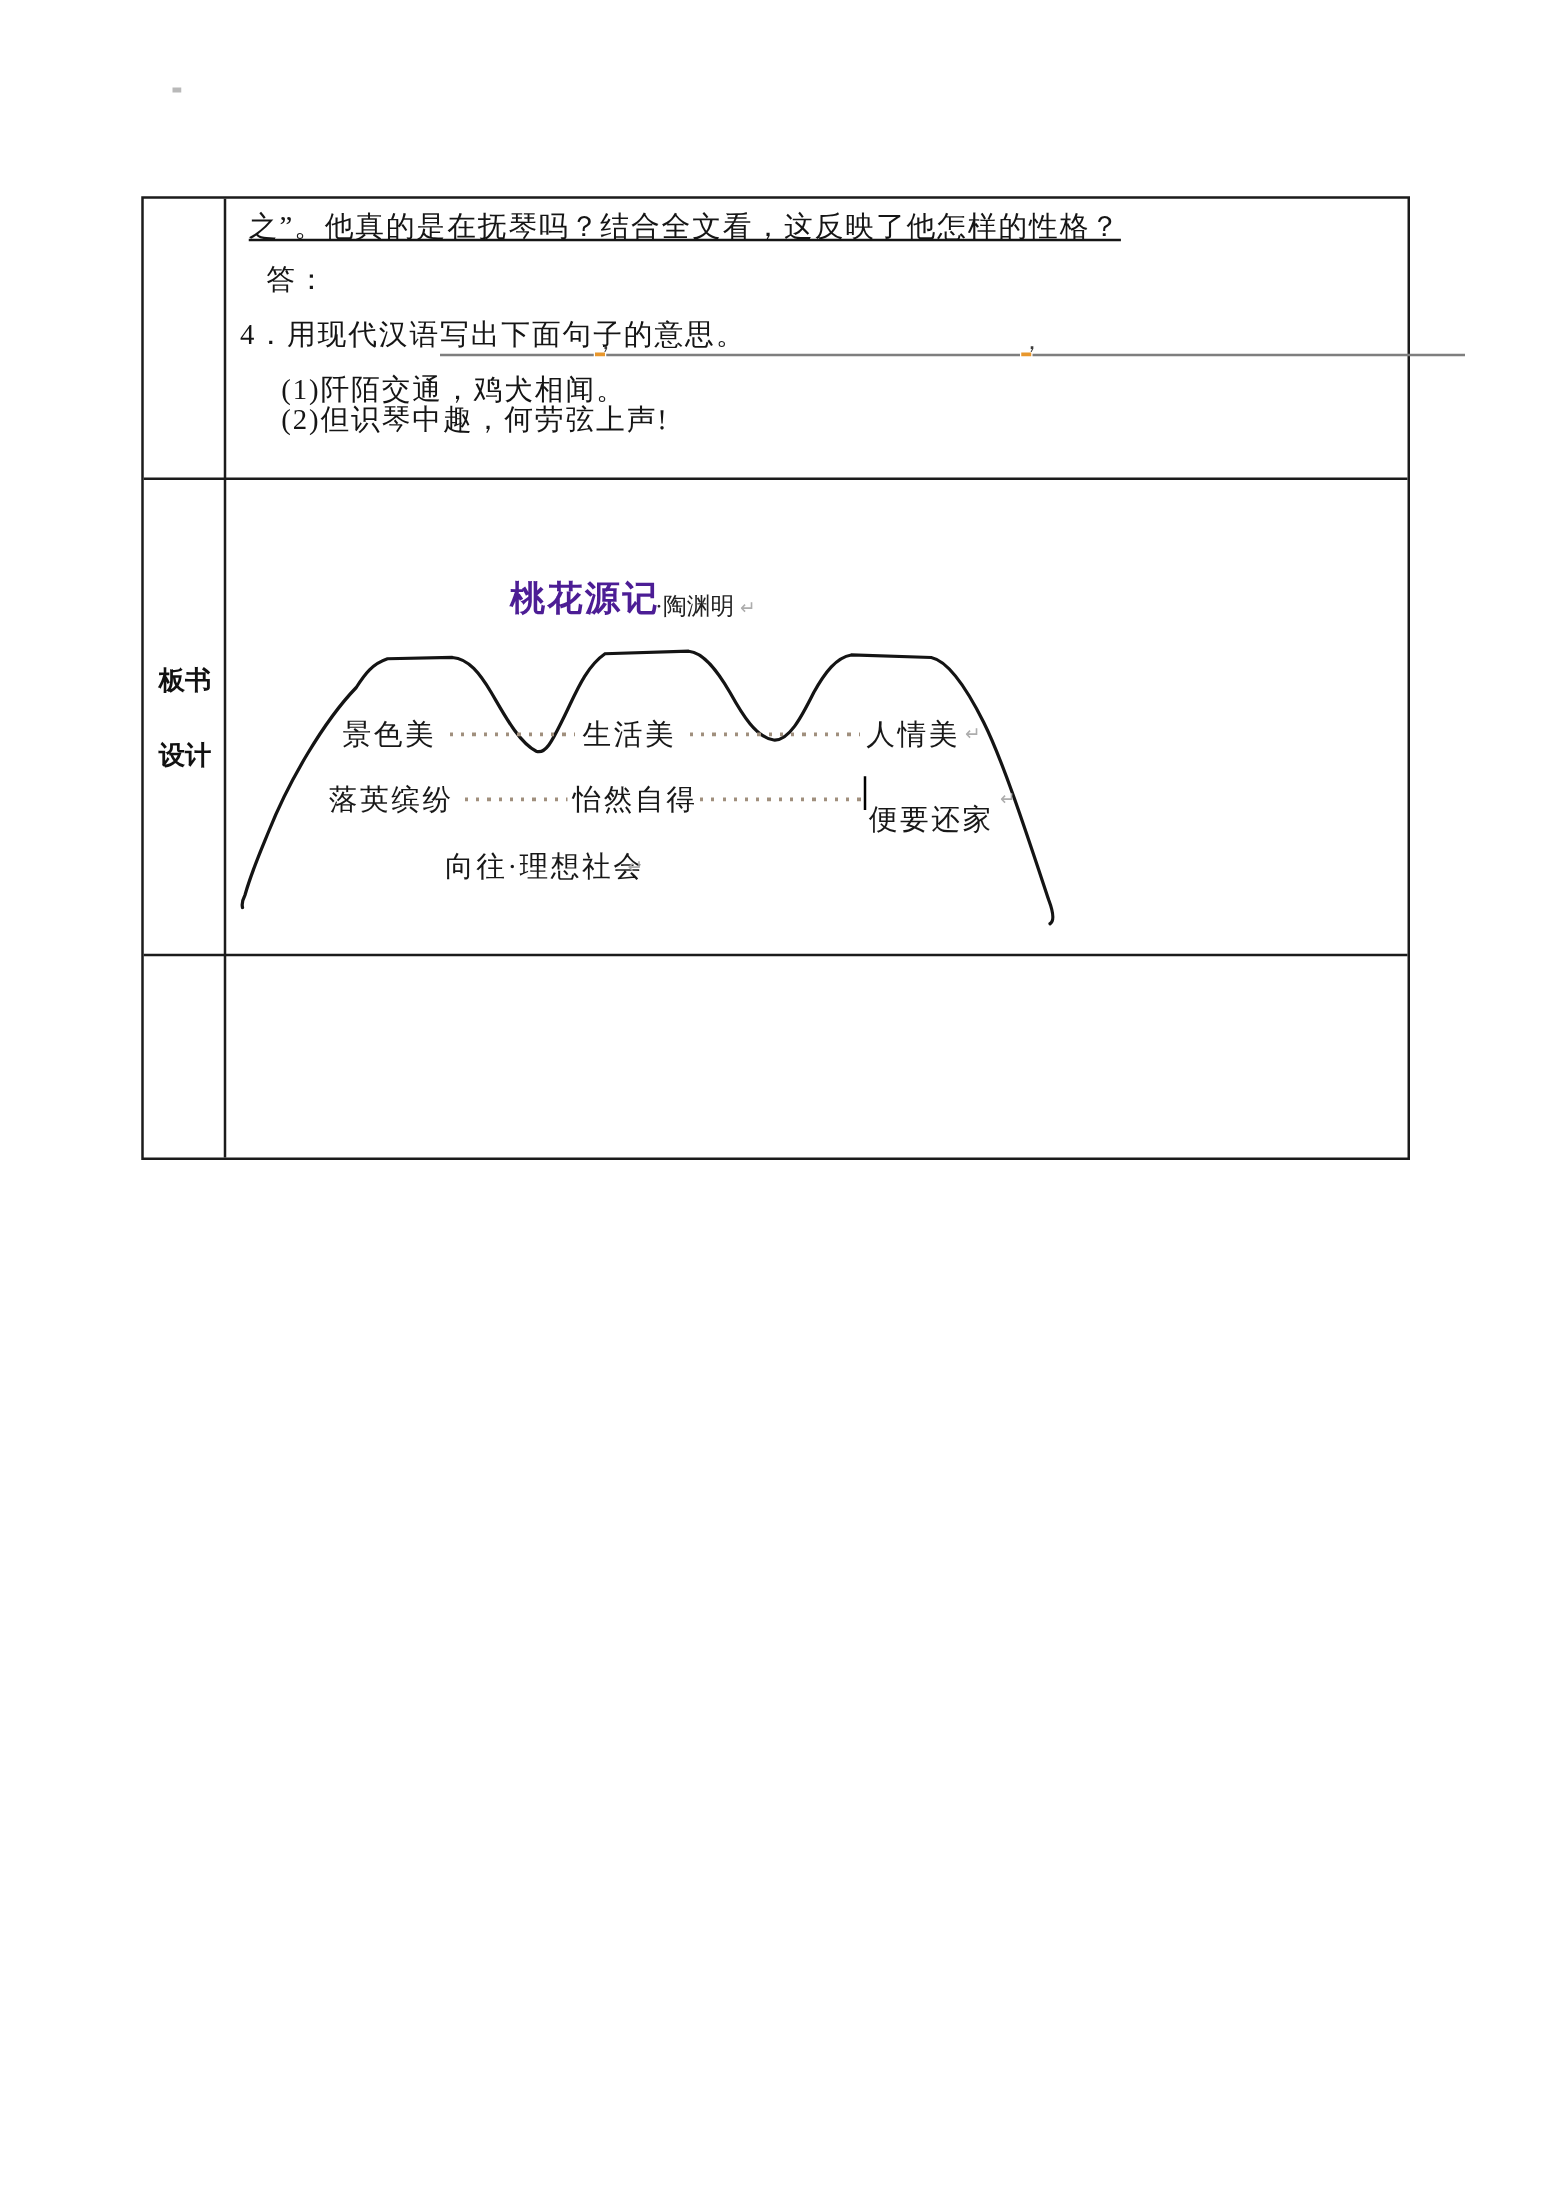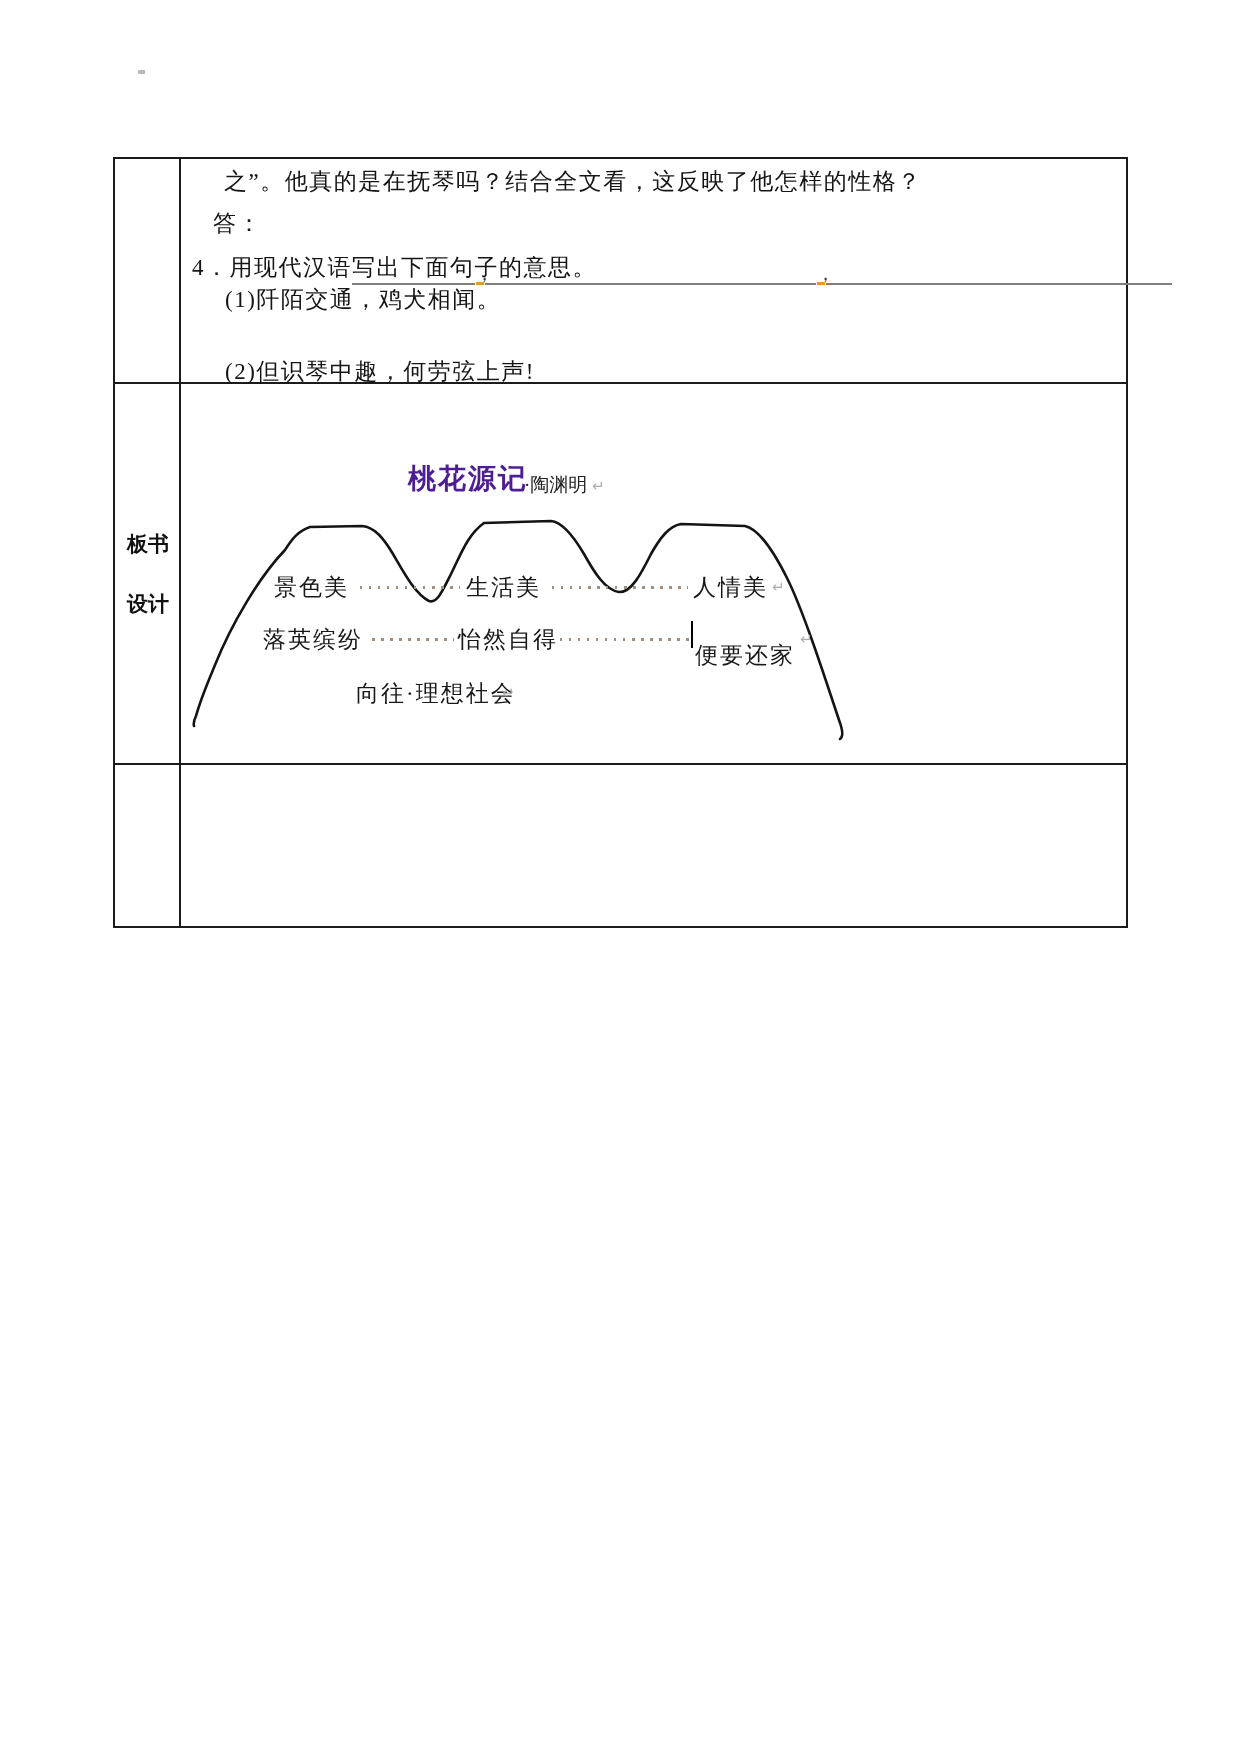--- a/index.html
+++ b/index.html
@@ -61,36 +61,36 @@
     <div class="h-div1"></div>
     <div class="h-div2"></div>
 
     <div class="label-cell cell-banshu">
       <span>板书</span>
       <span>设计</span>
     </div>
   </div>
 
   <div>
-    <div class="t" style="left:224px; top:166px;">之”。他真的是在抚琴吗？结合全文看，这反映了他怎样的性格？</div>
+    <div class="t" style="left:199px; top:166px;text-decoration:underline;">之”。他真的是在抚琴吗？结合全文看，这反映了他怎样的性格？</div>
 
     <div class="t" style="left:213px; top:208px;">
       <span>答：</span>
       <span class="ans-line">
         <span class="ans-seg seg1"></span>
         <span class="ans-comma"><span>，</span><span class="proof"></span></span>
         <span class="ans-seg seg2"></span>
         <span class="ans-comma"><span>，</span><span class="proof"></span></span>
         <span class="ans-seg seg3"></span>
       </span>
     </div>
 
     <div class="t" style="left:192px; top:252px;">4．用现代汉语写出下面句子的意思。</div>
-    <div class="t" style="left:225px; top:284px;">(1)阡陌交通，鸡犬相闻。</div>
-    <div class="t" style="left:225px; top:356px;">(2)但识琴中趣，何劳弦上声!</div>
+    <div class="t" style="left:225px; top:296px;">(1)阡陌交通，鸡犬相闻。</div>
+    <div class="t" style="left:225px; top:320px;">(2)但识琴中趣，何劳弦上声!</div>
   </div>
 
   <div>
 
     <svg class="curve" viewBox="0 0 949 381">
       <path d="M 15 344
                Q 14 340 17 334
                C 22 316 29 300 36 283
                C 52 243 80 195 106 168
                C 113 157 119 149 131 145

